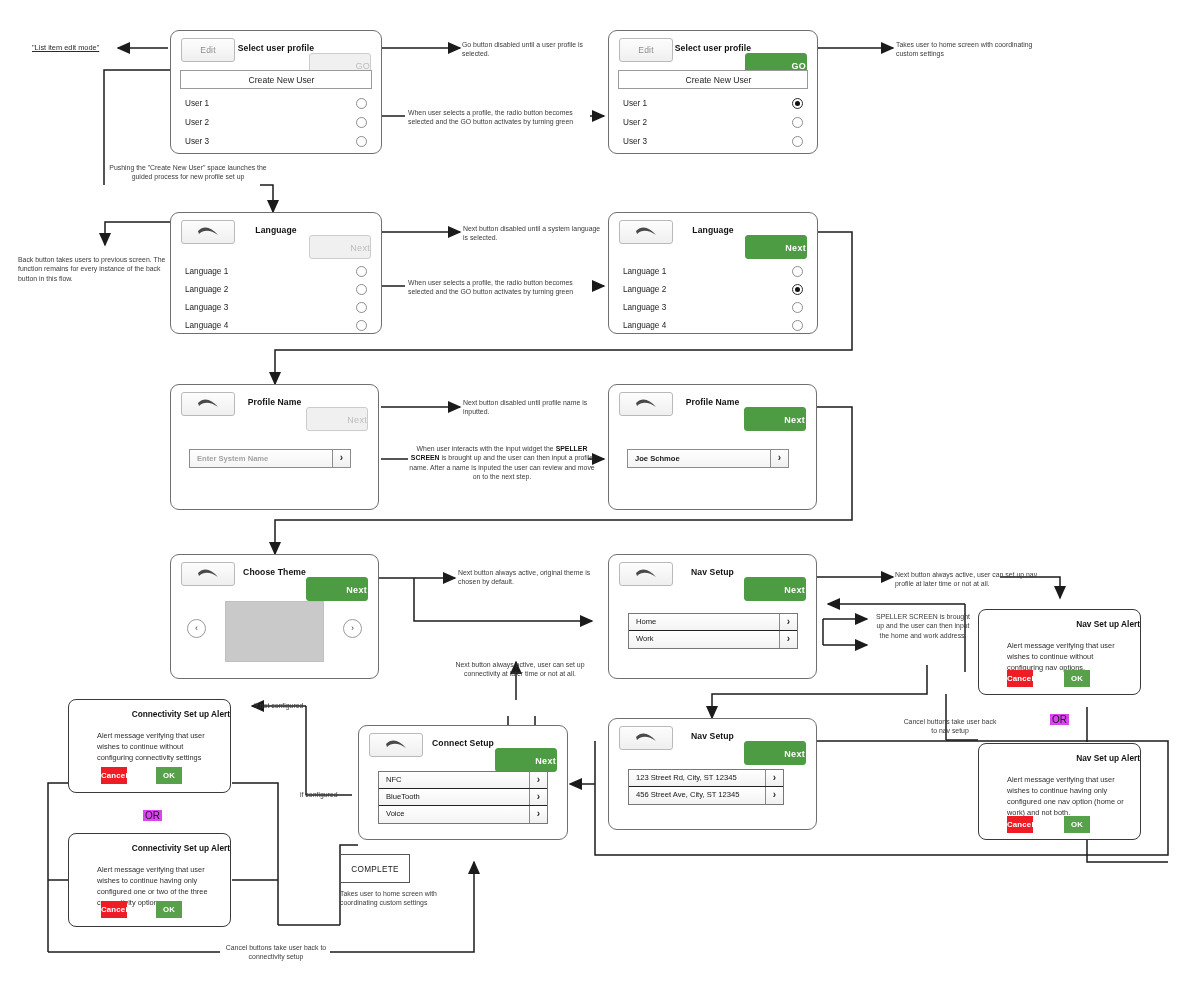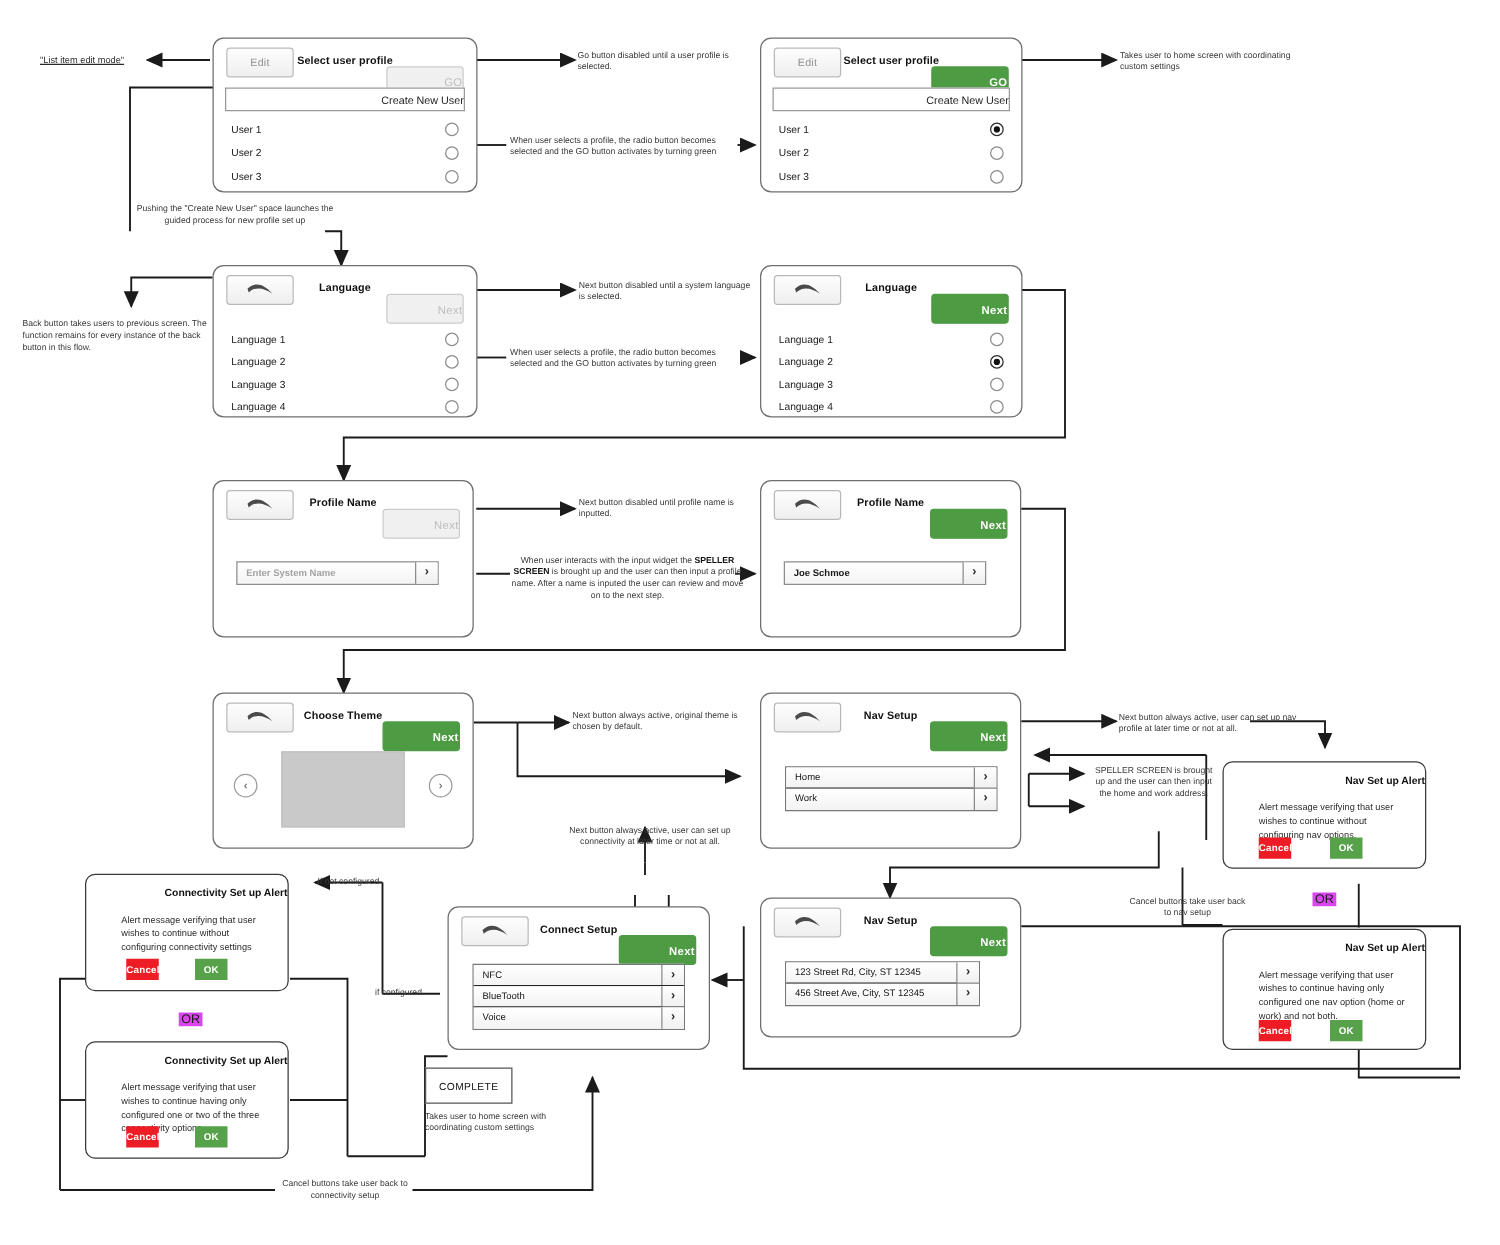--- a/index.html
+++ b/index.html
@@ -108,21 +108,21 @@
   .wide-btn {
     position: absolute;
     left: 9px;
     right: 9px;
     height: 19px;
     box-sizing: border-box;
     border: 1px solid #9a9a9a;
     background: #ffffff;
     font-size: 8.6px;
     color: #222;
-    text-align: right;
+    text-align: center;
     line-height: 18px;
     padding-left: 11px;
   }
 
   
   .radio-row {
     position: absolute;
     left: 14px;
     right: 14px;
     height: 14px;

